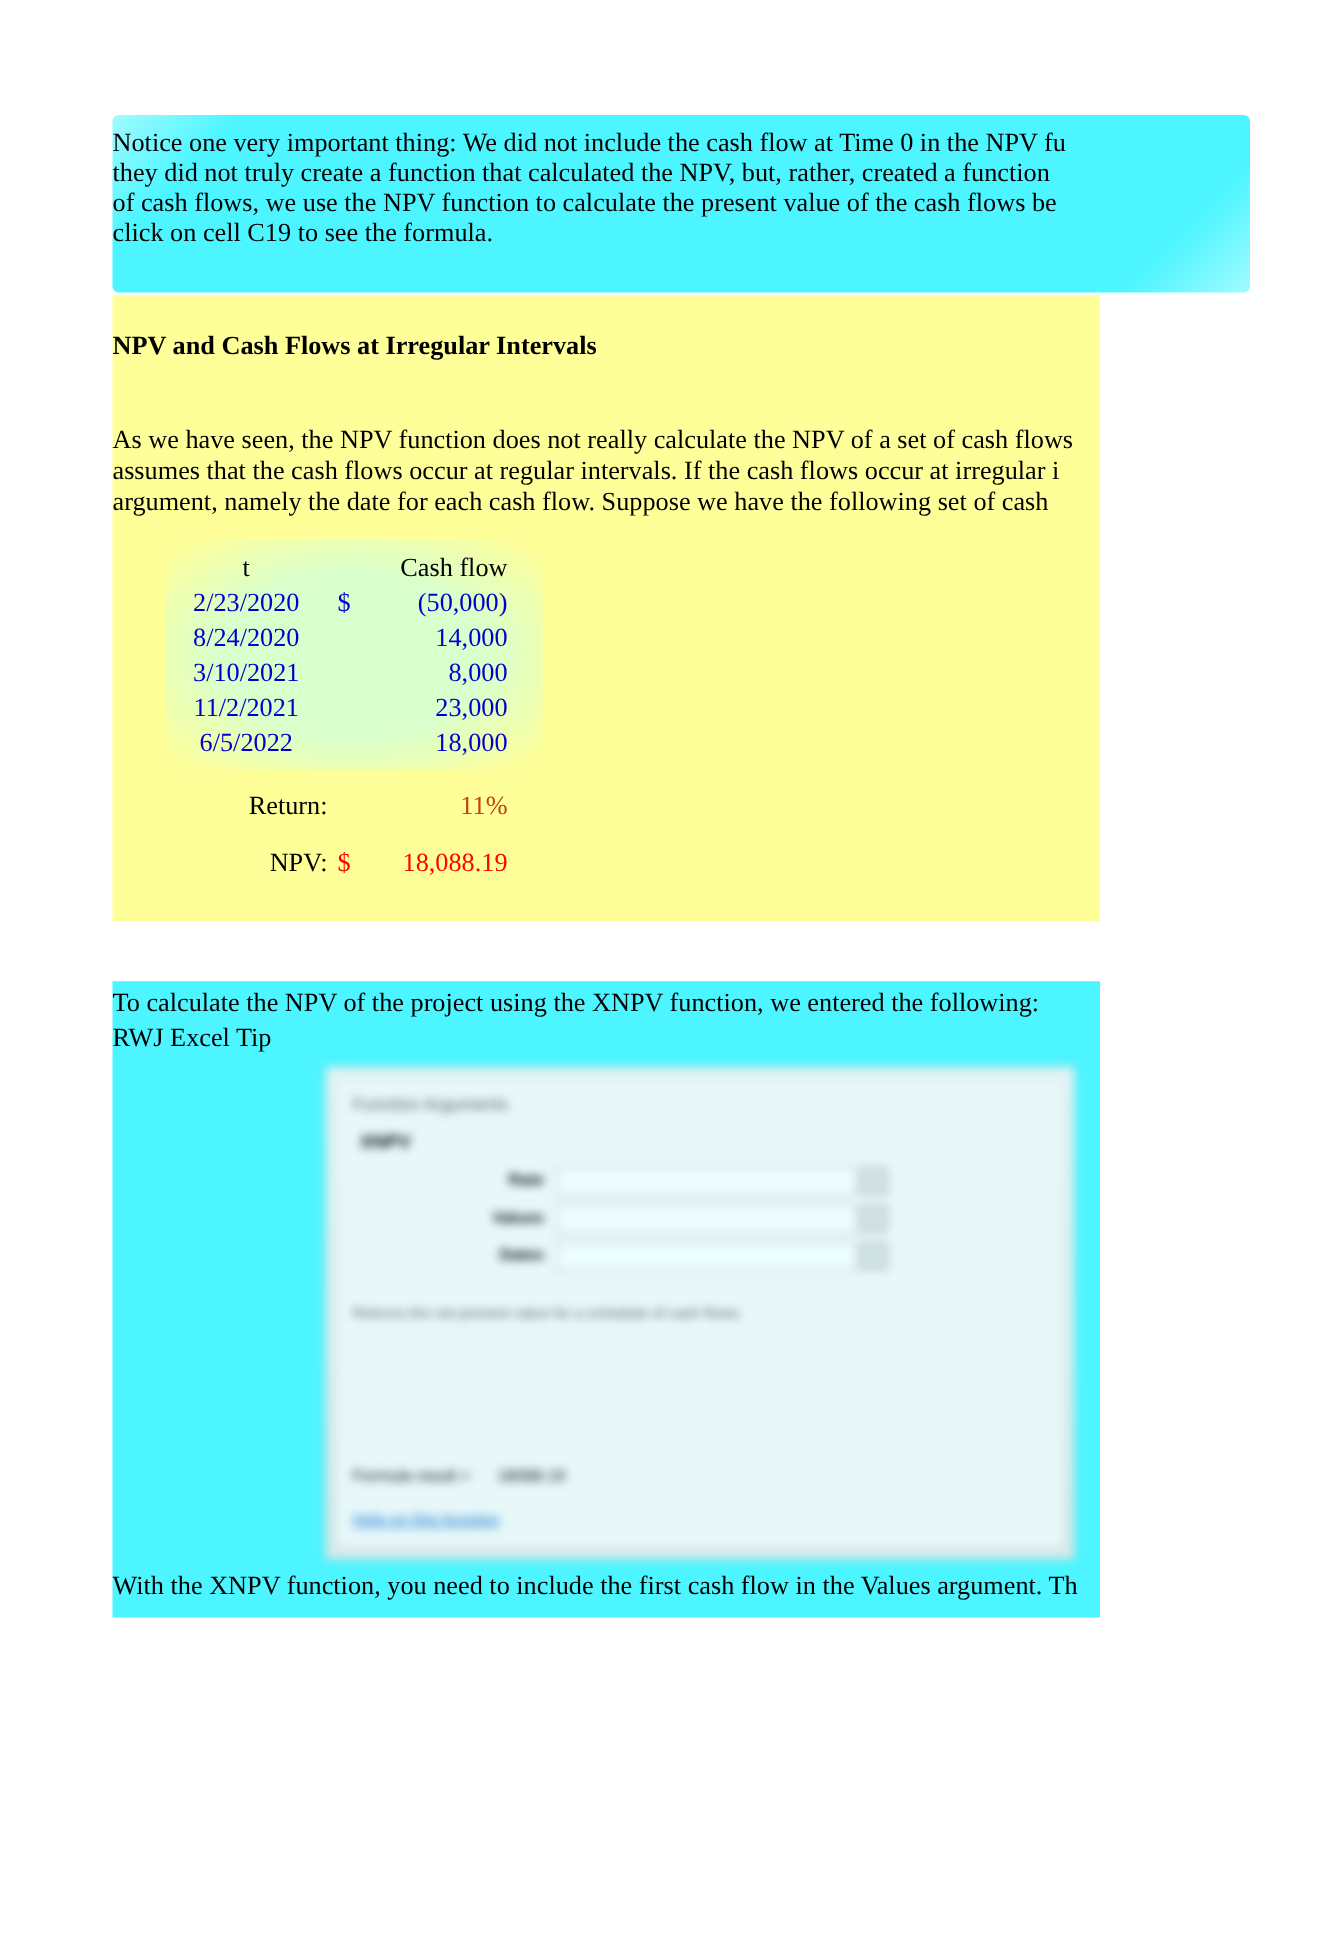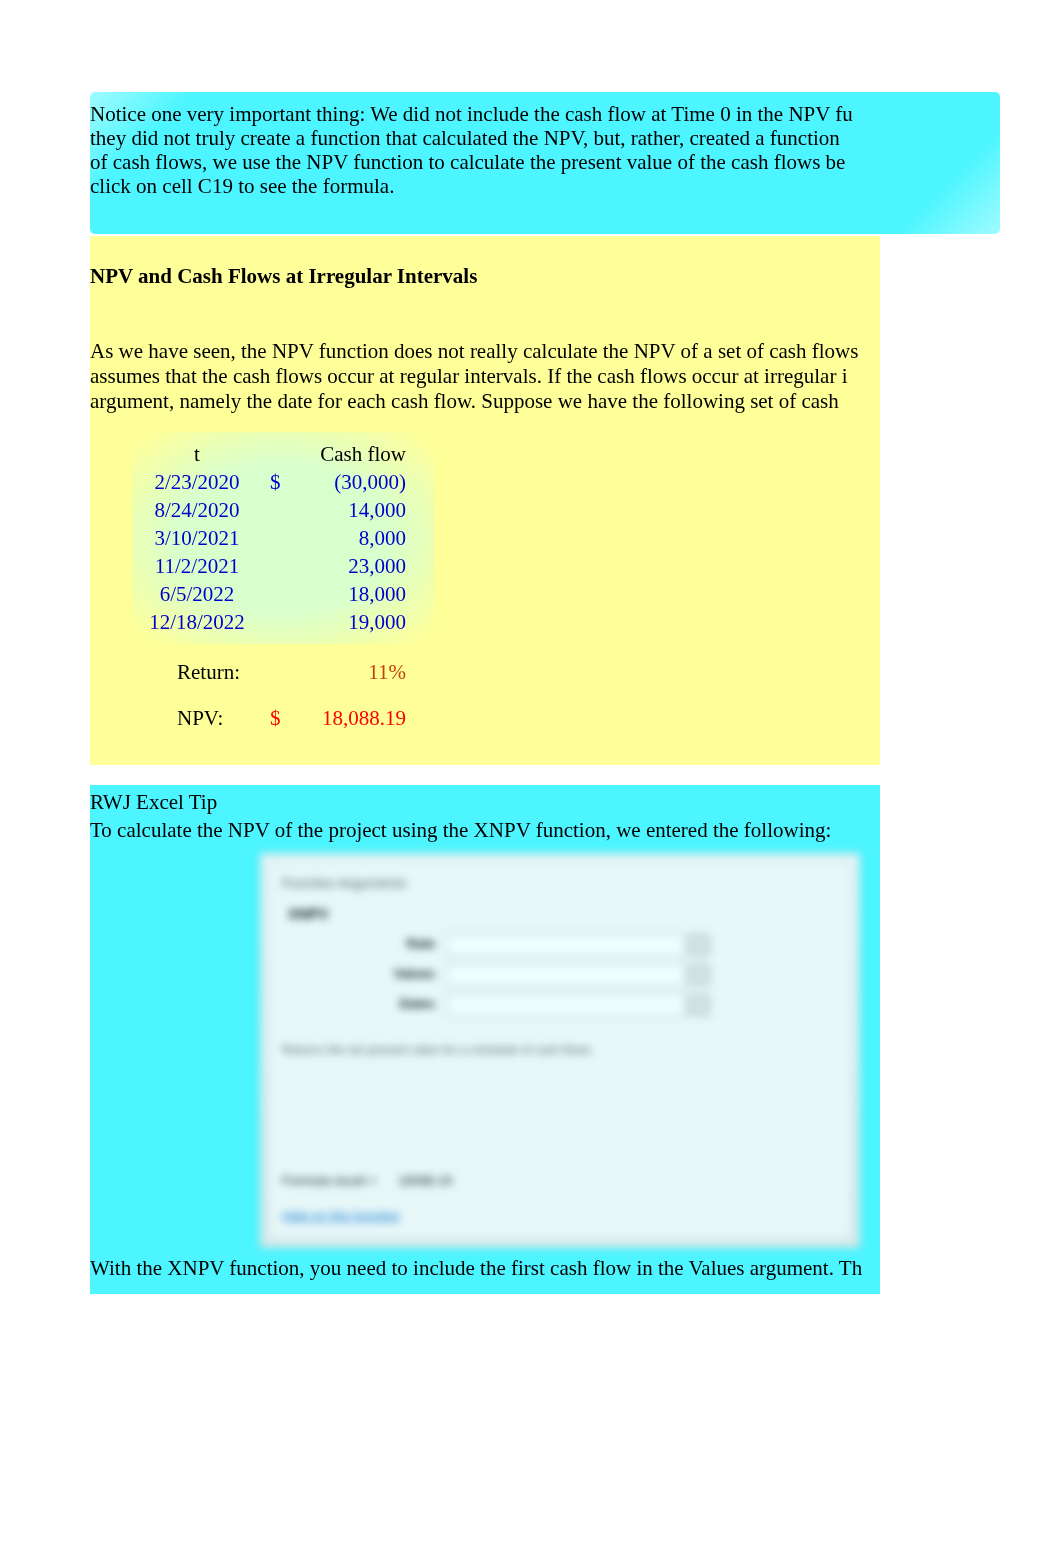--- a/index.html
+++ b/index.html
@@ -96,20 +96,21 @@
     .summary-row {
       display: flex;
       height: 28px;
       align-items: center;
       margin-bottom: 18px;
     }
     .summary-label {
       width: 130px;
       padding-left: 45px;
       color: #000;
+      text-align: right;
     }
     .summary-dollar {
       width: 30px;
       text-align: left;
       padding-left: 8px;
     }
     .summary-val {
       width: 120px;
       text-align: right;
       padding-right: 6px;
@@ -231,66 +232,61 @@
 
   <div class="table-area">
     <div class="row header-row">
       <div class="col-t">t</div>
       <div class="col-dollar"></div>
       <div class="col-val" style="">Cash flow</div>
     </div>
     <div class="row data-row">
       <div class="col-t">2/23/2020</div>
       <div class="col-dollar">$</div>
-      <div class="col-val">(30,000)</div>
+      <div class="col-val">(50,000)</div>
     </div>
     <div class="row data-row">
       <div class="col-t">8/24/2020</div>
       <div class="col-dollar"></div>
       <div class="col-val">14,000</div>
     </div>
     <div class="row data-row">
       <div class="col-t">3/10/2021</div>
       <div class="col-dollar"></div>
       <div class="col-val">8,000</div>
     </div>
     <div class="row data-row">
       <div class="col-t">11/2/2021</div>
       <div class="col-dollar"></div>
       <div class="col-val">23,000</div>
     </div>
     <div class="row data-row">
       <div class="col-t">6/5/2022</div>
       <div class="col-dollar"></div>
       <div class="col-val">18,000</div>
-    </div>
-    <div class="row data-row">
-      <div class="col-t">12/18/2022</div>
-      <div class="col-dollar"></div>
-      <div class="col-val">19,000</div>
     </div>
   </div>
 
   <div class="summary-area">
     <div class="summary-row">
       <div class="summary-label">Return:</div>
       <div class="summary-dollar"></div>
       <div class="summary-val blue-val">11%</div>
     </div>
     <div class="summary-row">
       <div class="summary-label">NPV:</div>
       <div class="summary-dollar red-val">$</div>
       <div class="summary-val red-val">18,088.19</div>
     </div>
   </div>
 </div>
 
 <div class="section-bottom-cyan">
+  <div class="body-text">To calculate the NPV of the project using the XNPV function, we entered the following:</div>
   <div class="body-text">RWJ Excel Tip</div>
-  <div class="body-text">To calculate the NPV of the project using the XNPV function, we entered the following:</div>
 
   <div class="dialog-image">
     <div class="dialog-inner">
       <div class="dialog-title">Function Arguments</div>
       <div class="dialog-func">XNPV</div>
 
       <div class="dialog-lbl lbl1">Rate</div>
       <div class="dialog-field field1"></div>
       <div class="dialog-icon icon1"></div>
 

